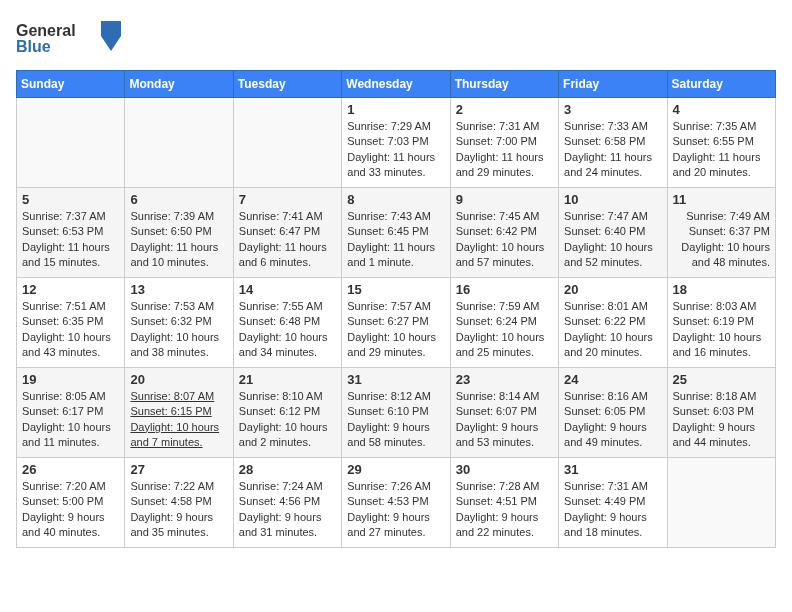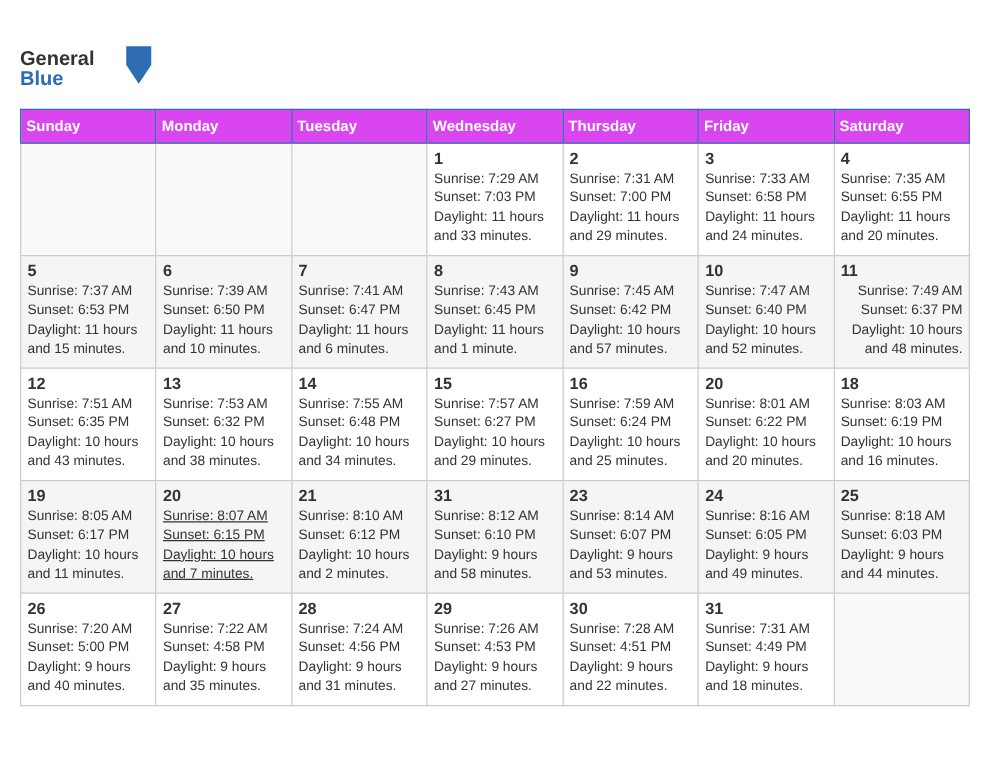--- a/index.html
+++ b/index.html
@@ -8,21 +8,20 @@
       background: #fff;
       width: 792px;
       min-height: 612px;
       padding: 16px;
     }
     .header {
       display: flex;
       justify-content: space-between;
       align-items: flex-start;
       margin-bottom: 10px;
-      margin-top: 16px;
     }
     .logo {
       display: flex;
       align-items: center;
     }
     .title-block {
       text-align: right;
     }
     .month-title {
       font-size: 36px;
@@ -33,21 +32,21 @@
     .location {
       font-size: 14px;
       color: #555;
     }
     table {
       width: 100%;
       border-collapse: collapse;
       table-layout: fixed;
     }
     thead tr th {
-      background-color: #d946ef;
+      background-color: #3b82f6;
       color: #fff;
       font-size: 12px;
       font-weight: bold;
       padding: 6px 4px;
       text-align: left;
       border: 1px solid #2e6db4;
     }
     tbody tr td {
       border: 1px solid #ccc;
       vertical-align: top;

